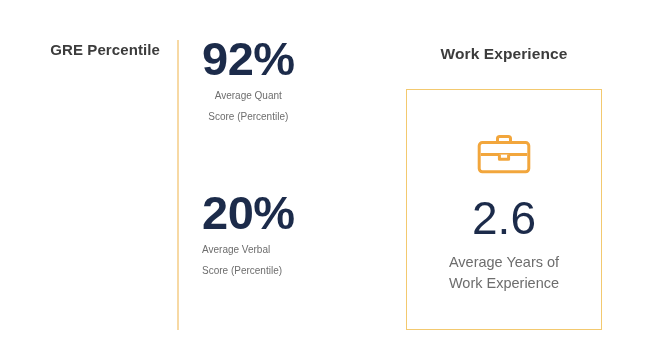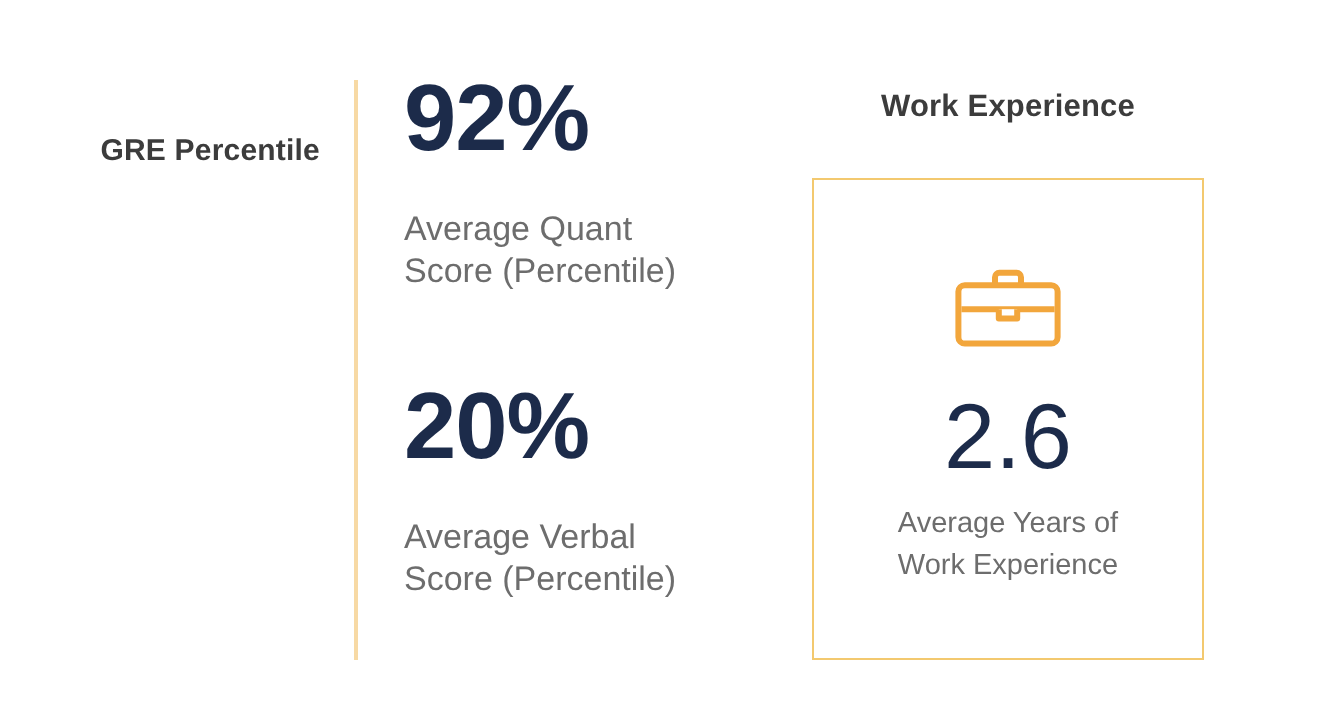--- a/index.html
+++ b/index.html
@@ -28,50 +28,49 @@
     position: absolute;
     left: 40px;
     top: 40px;
     width: 120px;
     text-align: right;
     font-size: 15px;
     font-weight: bold;
     line-height: 19px;
     color: #3c3c3c;
     letter-spacing: 0.1px;
-    margin-top: 26px;
   }
 
   .divider {
     position: absolute;
     left: 177px;
     top: 40px;
     width: 2px;
     height: 290px;
     background: #f7d9a4;
   }
 
   .stat-block {
     position: absolute;
     left: 202px;
   }
-  .stat-block.quant { top: 34px; }
+  .stat-block.quant { top: 34px; text-align: center; }
   .stat-block.verbal { top: 188px; }
 
   .stat-value {
     font-size: 47px;
     font-weight: bold;
     line-height: 50px;
     color: #1c2b4a;
     letter-spacing: -0.5px;
     margin: 0;
   }
   .stat-caption {
-    margin-top: 20px;
-    font-size: 17px;
+    margin-top: 1px;
+    font-size: 10px;
     line-height: 21px;
     color: #6d6d6d;
     white-space: pre-line;
   }
 
   
   .work-title {
     position: absolute;
     left: 406px;
     top: 45px;

